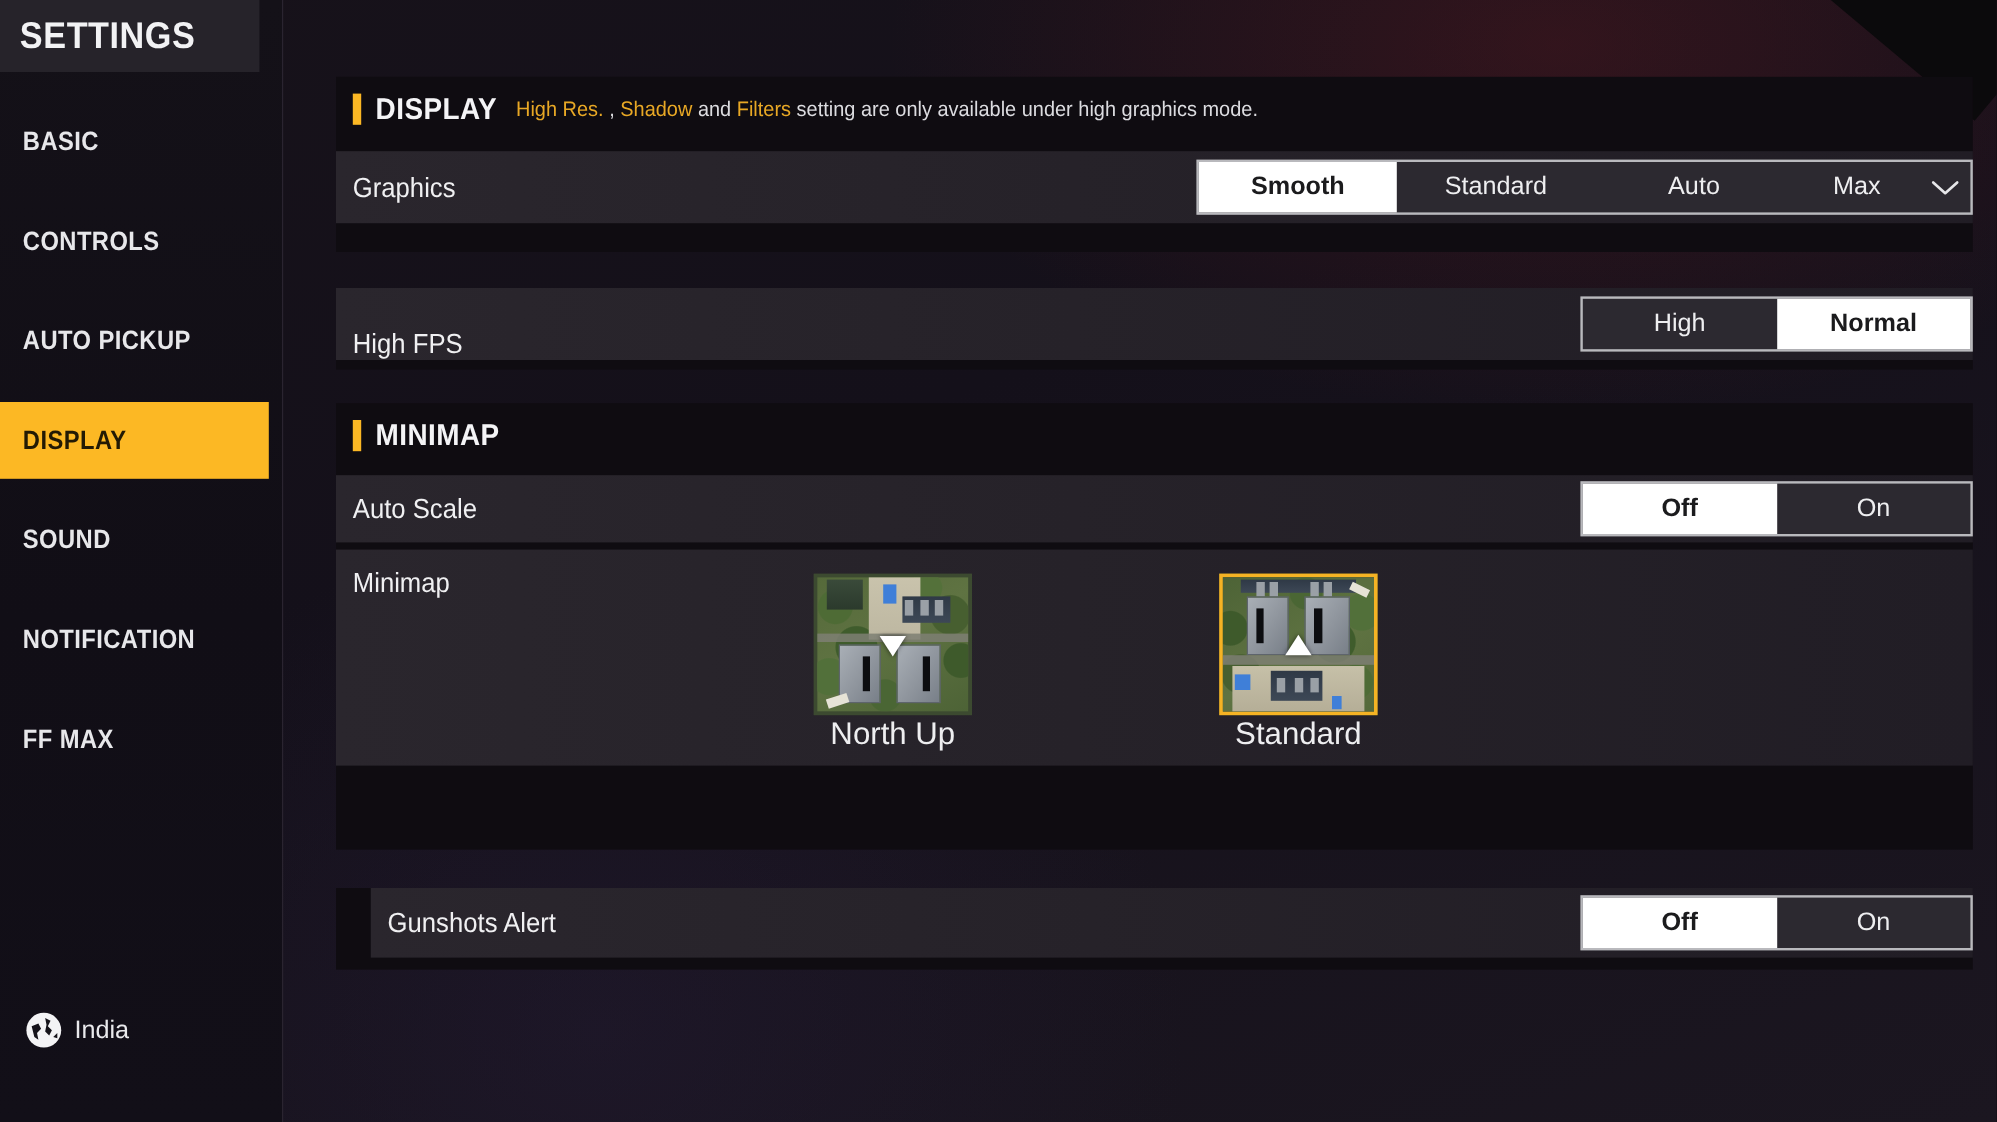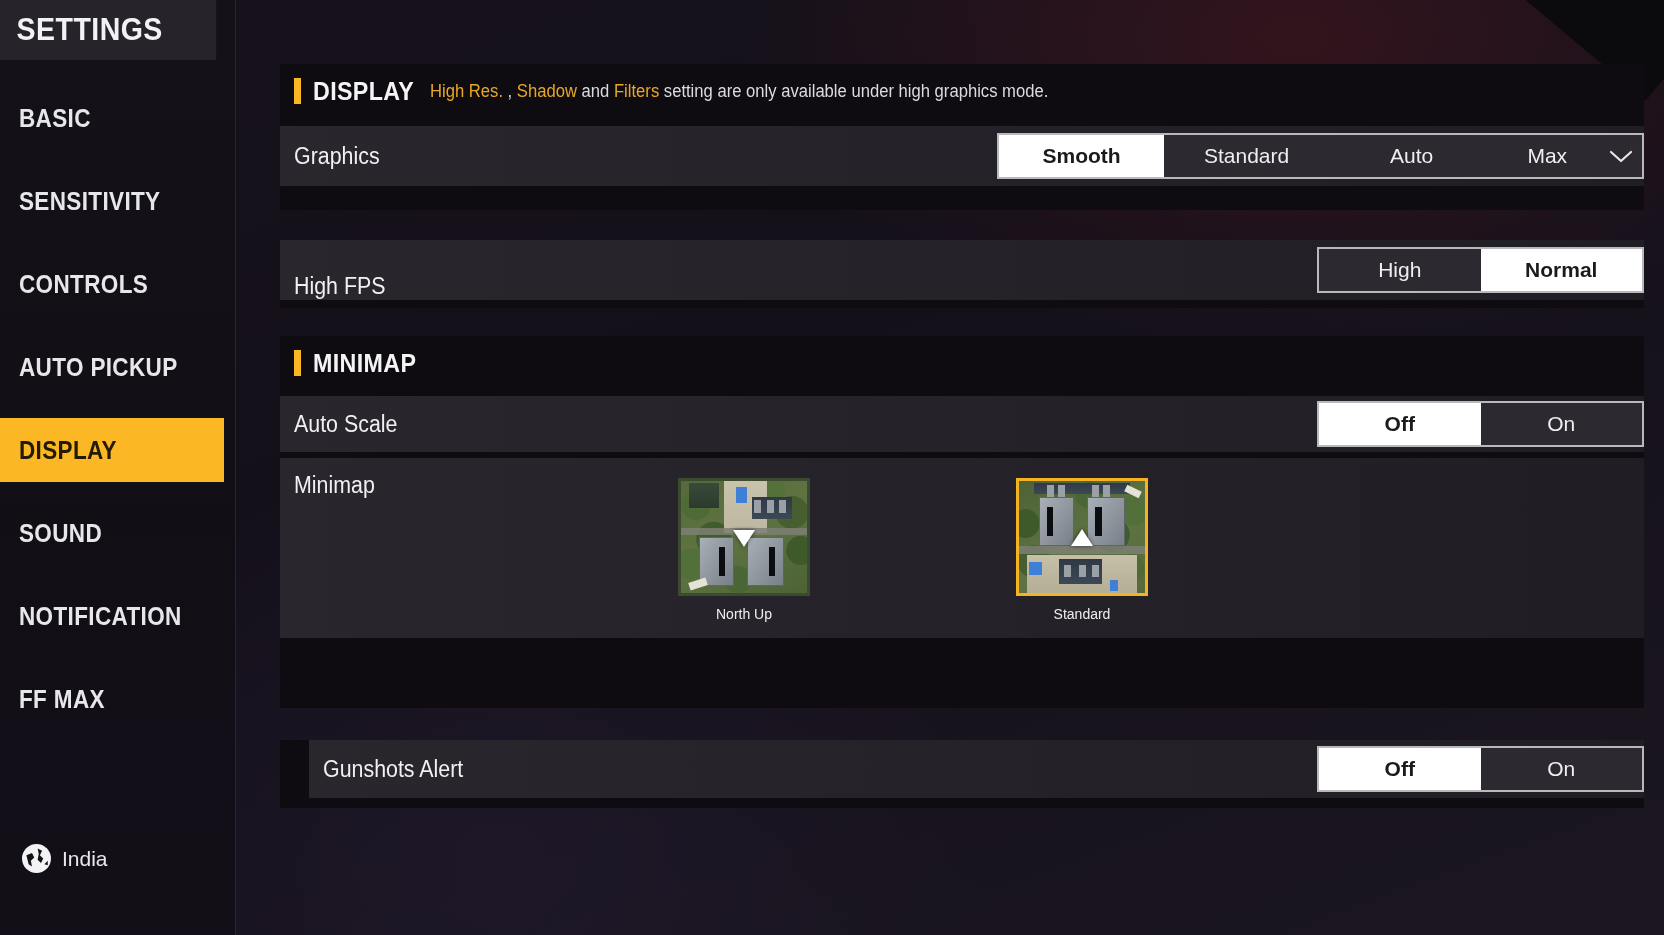--- a/index.html
+++ b/index.html
@@ -47,21 +47,21 @@
     font-stretch: condensed;
     transform: scaleX(0.92);
     transform-origin: left center;
   }
   .sb-items { margin-top: 26px; }
   .sb-item {
     height: 64px;
     display: flex; align-items: center;
     padding-left: 19px;
     color: #e7e7ea;
-    font-size: 25px;
+    font-size: 22px;
     font-weight: 600;
     letter-spacing: .4px;
     cursor: pointer;
     margin-bottom: 19px;
   }
   .sb-item span { transform: scaleX(0.9); transform-origin: left center; display:block; }
   .sb-item.active {
     background: #fcb824;
     color: #231a04;
     width: 224px;
@@ -163,21 +163,21 @@
   }
   .mm-choice { width: 132px; text-align:center; cursor:pointer; }
   .mm-thumb {
     width: 132px; height: 118px;
     border: 3px solid rgba(0,0,0,0);
     position: relative; overflow: hidden;
     background: #3c4a30;
   }
   .mm-choice.selected .mm-thumb { border-color: #f5b324; }
   .mm-caption {
-    margin-top: 10px; color: #eeeef0; font-size: 14px; font-weight: 500;
+    color: #eeeef0; font-size: 26px; font-weight: 500;
   }
 
   
   .mm-art { position:absolute; inset:0; }
   .veg {
     position:absolute; inset:0;
     background:
       radial-gradient(circle at 12% 22%, #4e6b35 0 14px, rgba(0,0,0,0) 15px),
       radial-gradient(circle at 26% 52%, #3f5c2c 0 17px, rgba(0,0,0,0) 18px),
       radial-gradient(circle at 8% 74%, #52703a 0 15px, rgba(0,0,0,0) 16px),
@@ -236,23 +236,20 @@
   </div>
 
   <div class="sidebar">
     <div class="sb-title">
       <span>SETTINGS</span>
     </div>
 
     <div class="sb-items">
       <div class="sb-item">
         <span>BASIC</span>
-      </div>
-      <div class="sb-item">
-        <span>SENSITIVITY</span>
       </div>
       <div class="sb-item">
         <span>CONTROLS</span>
       </div>
       <div class="sb-item">
         <span>AUTO PICKUP</span>
       </div>
       <div class="sb-item active">
         <span>DISPLAY</span>
       </div>

